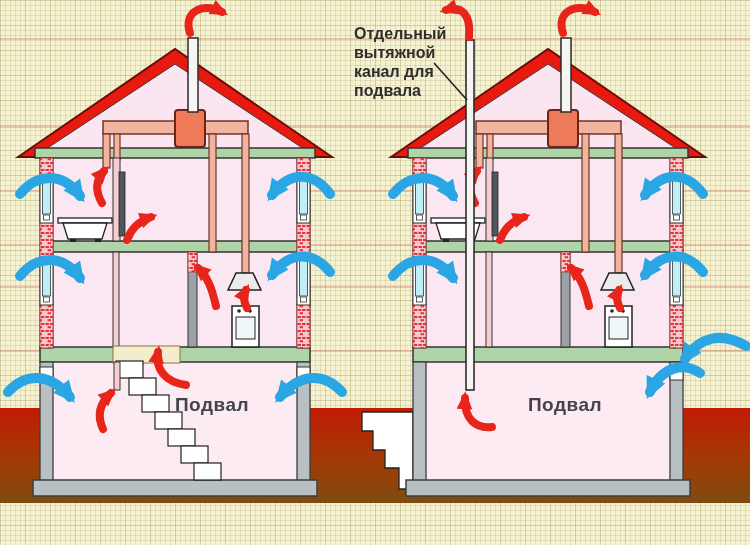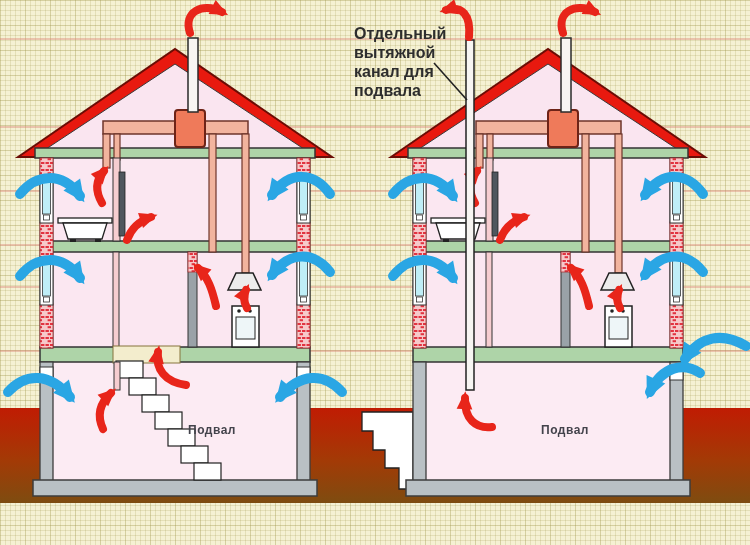--- a/index.html
+++ b/index.html
@@ -16,21 +16,21 @@
   }
   .paper-line{position:absolute;left:0;width:750px;height:2px;background:#d97f74;opacity:.4;}
   .svg-layer{position:absolute;left:0;top:0;}
   .annotation{
     position:absolute;left:354px;top:24px;width:118px;
     font-size:16px;line-height:19px;font-weight:700;color:#2d2d2d;
     white-space:pre-line;
   }
   .basement-label{
     position:absolute;transform:translateX(-50%);
-    font-size:12px;font-weight:600;color:#43434b;letter-spacing:.5px;margin-top:29px;
+    font-size:19px;font-weight:600;color:#43434b;letter-spacing:.5px;
   }
   .basement-label.left{left:212px;top:394px;}
   .basement-label.right{left:565px;top:394px;}
 </style>
 </head>
 <body>
 
 <div class="stage">
 
   <div class="paper-line" style="top:38px"></div>

